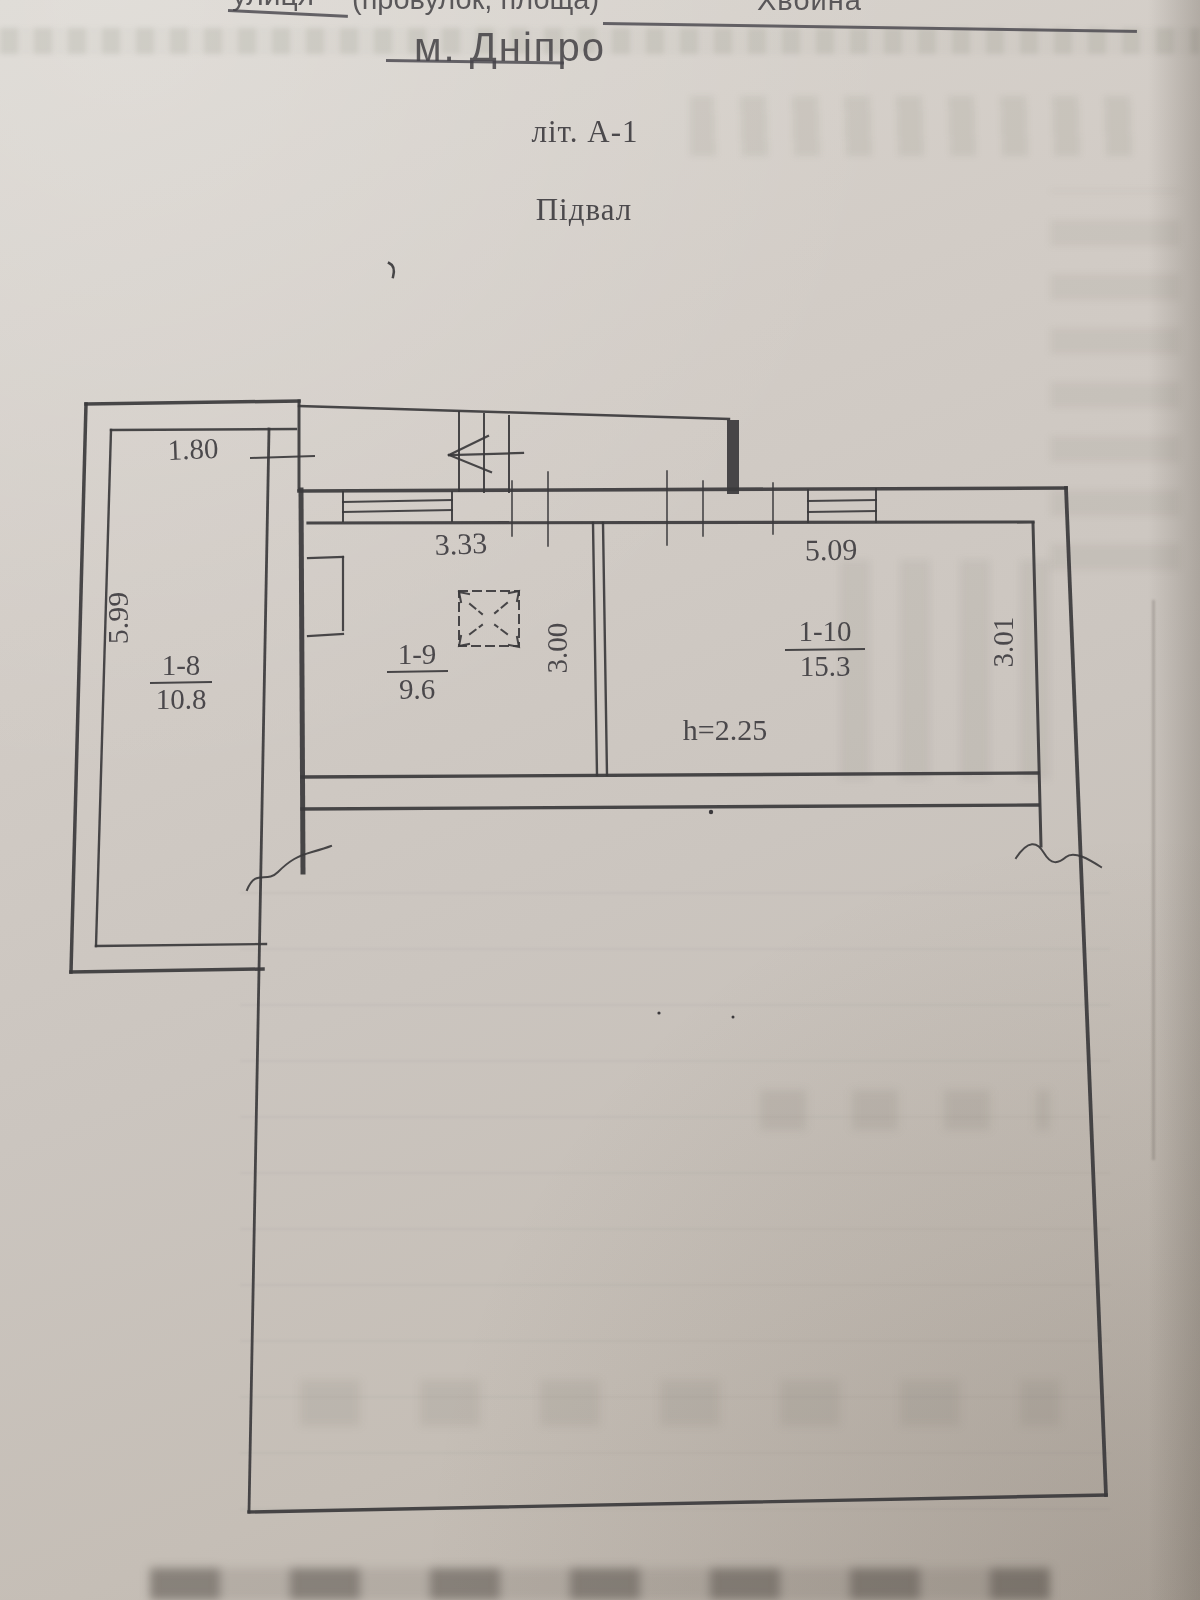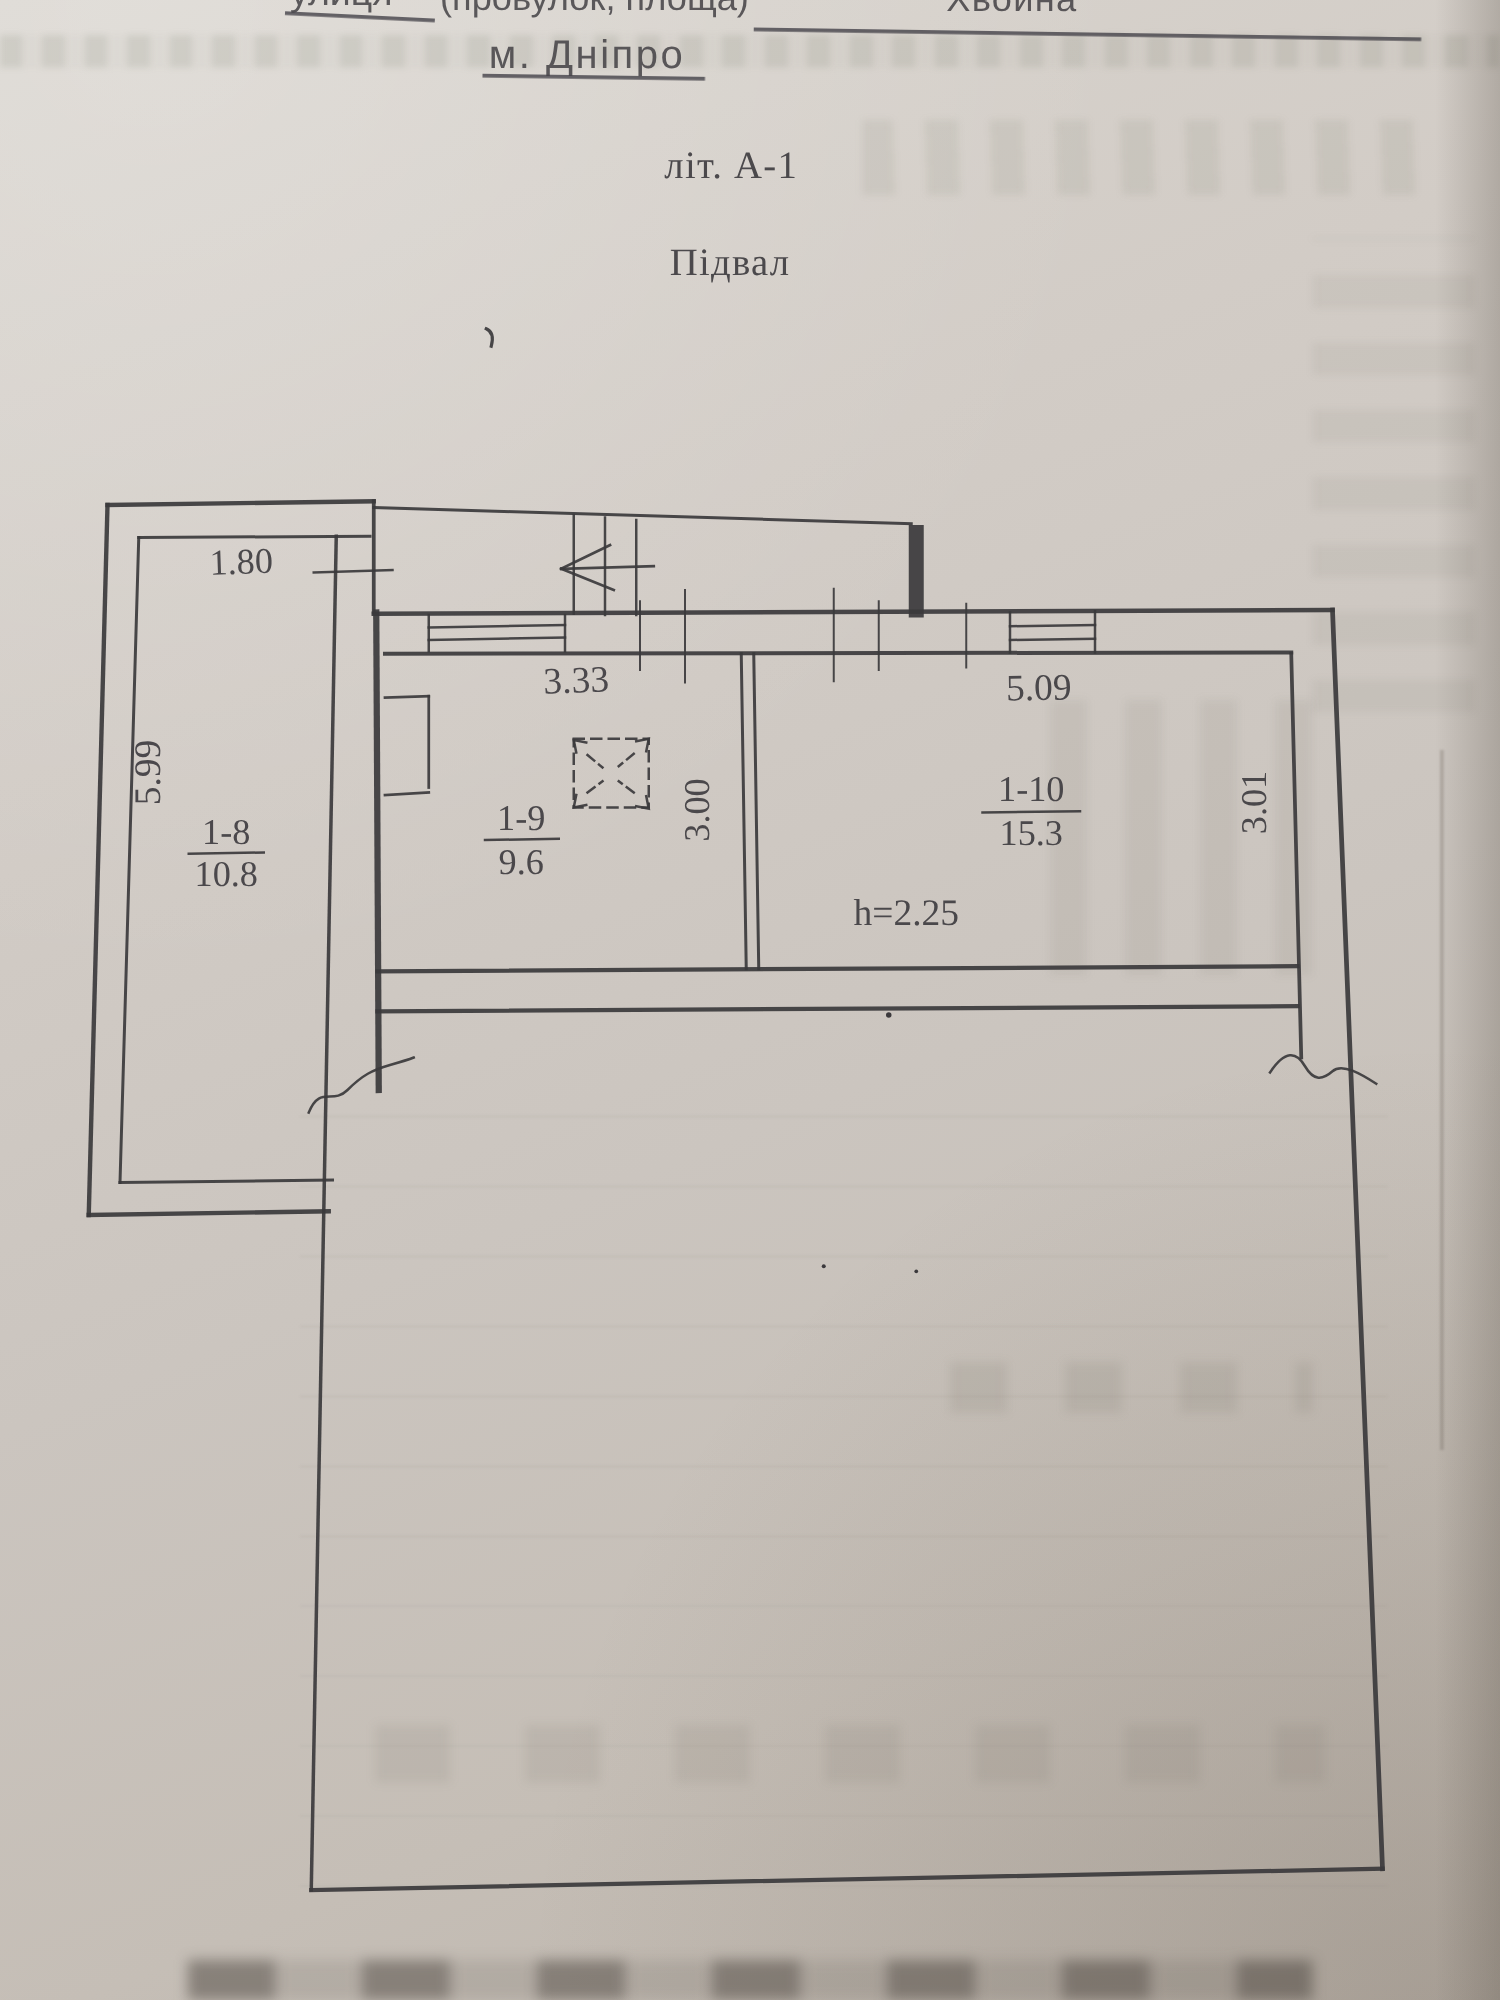--- a/index.html
+++ b/index.html
@@ -60,21 +60,21 @@
               background:repeating-linear-gradient(90deg, rgba(62,56,50,.45) 0 70px, rgba(62,56,50,.12) 70px 140px);"></div>
   <div class="smudge" style="left:1148px;top:0;width:52px;height:1600px;
               background:linear-gradient(90deg, rgba(88,80,70,0), rgba(88,80,70,.28));"></div>
   <div class="smudge" style="left:1152px;top:600px;width:3px;height:560px;background:rgba(90,84,76,.25);filter:blur(1px);"></div>
 
   <div class="hdr" style="left:232px;top:-22px;font-size:30px;">улиця</div>
   <div class="rule" style="left:228px;top:9px;width:120px;transform:rotate(2.8deg);"></div>
   <div class="hdr" style="left:352px;top:-17px;font-size:29px;">(провулок, площа)</div>
   <div class="hdr" style="left:757px;top:-16px;font-size:29px;letter-spacing:1px;">Хвойна</div>
   <div class="rule" style="left:603px;top:22px;width:534px;transform:rotate(.85deg);"></div>
-  <div class="hdr" style="left:391px;top:25px;font-size:32px;letter-spacing:2px;">м. Дніпро</div>
+  <div class="hdr" style="left:414px;top:25px;font-size:40px;letter-spacing:2px;">м. Дніпро</div>
   <div class="rule" style="left:386px;top:59px;width:178px;transform:rotate(.8deg);"></div>
 
   <svg class="plan" width="1200" height="1600" viewBox="0 0 1200 1600" xmlns="http://www.w3.org/2000/svg">
 
     <text x="585" y="142" font-size="31" text-anchor="middle" letter-spacing="1">літ. А-1</text>
     <text x="584" y="220" font-size="31" text-anchor="middle" letter-spacing="1">Підвал</text>
 
     <path d="M389,263 q7,3 4,14" stroke-width="2.5"></path>
 
     <g>

